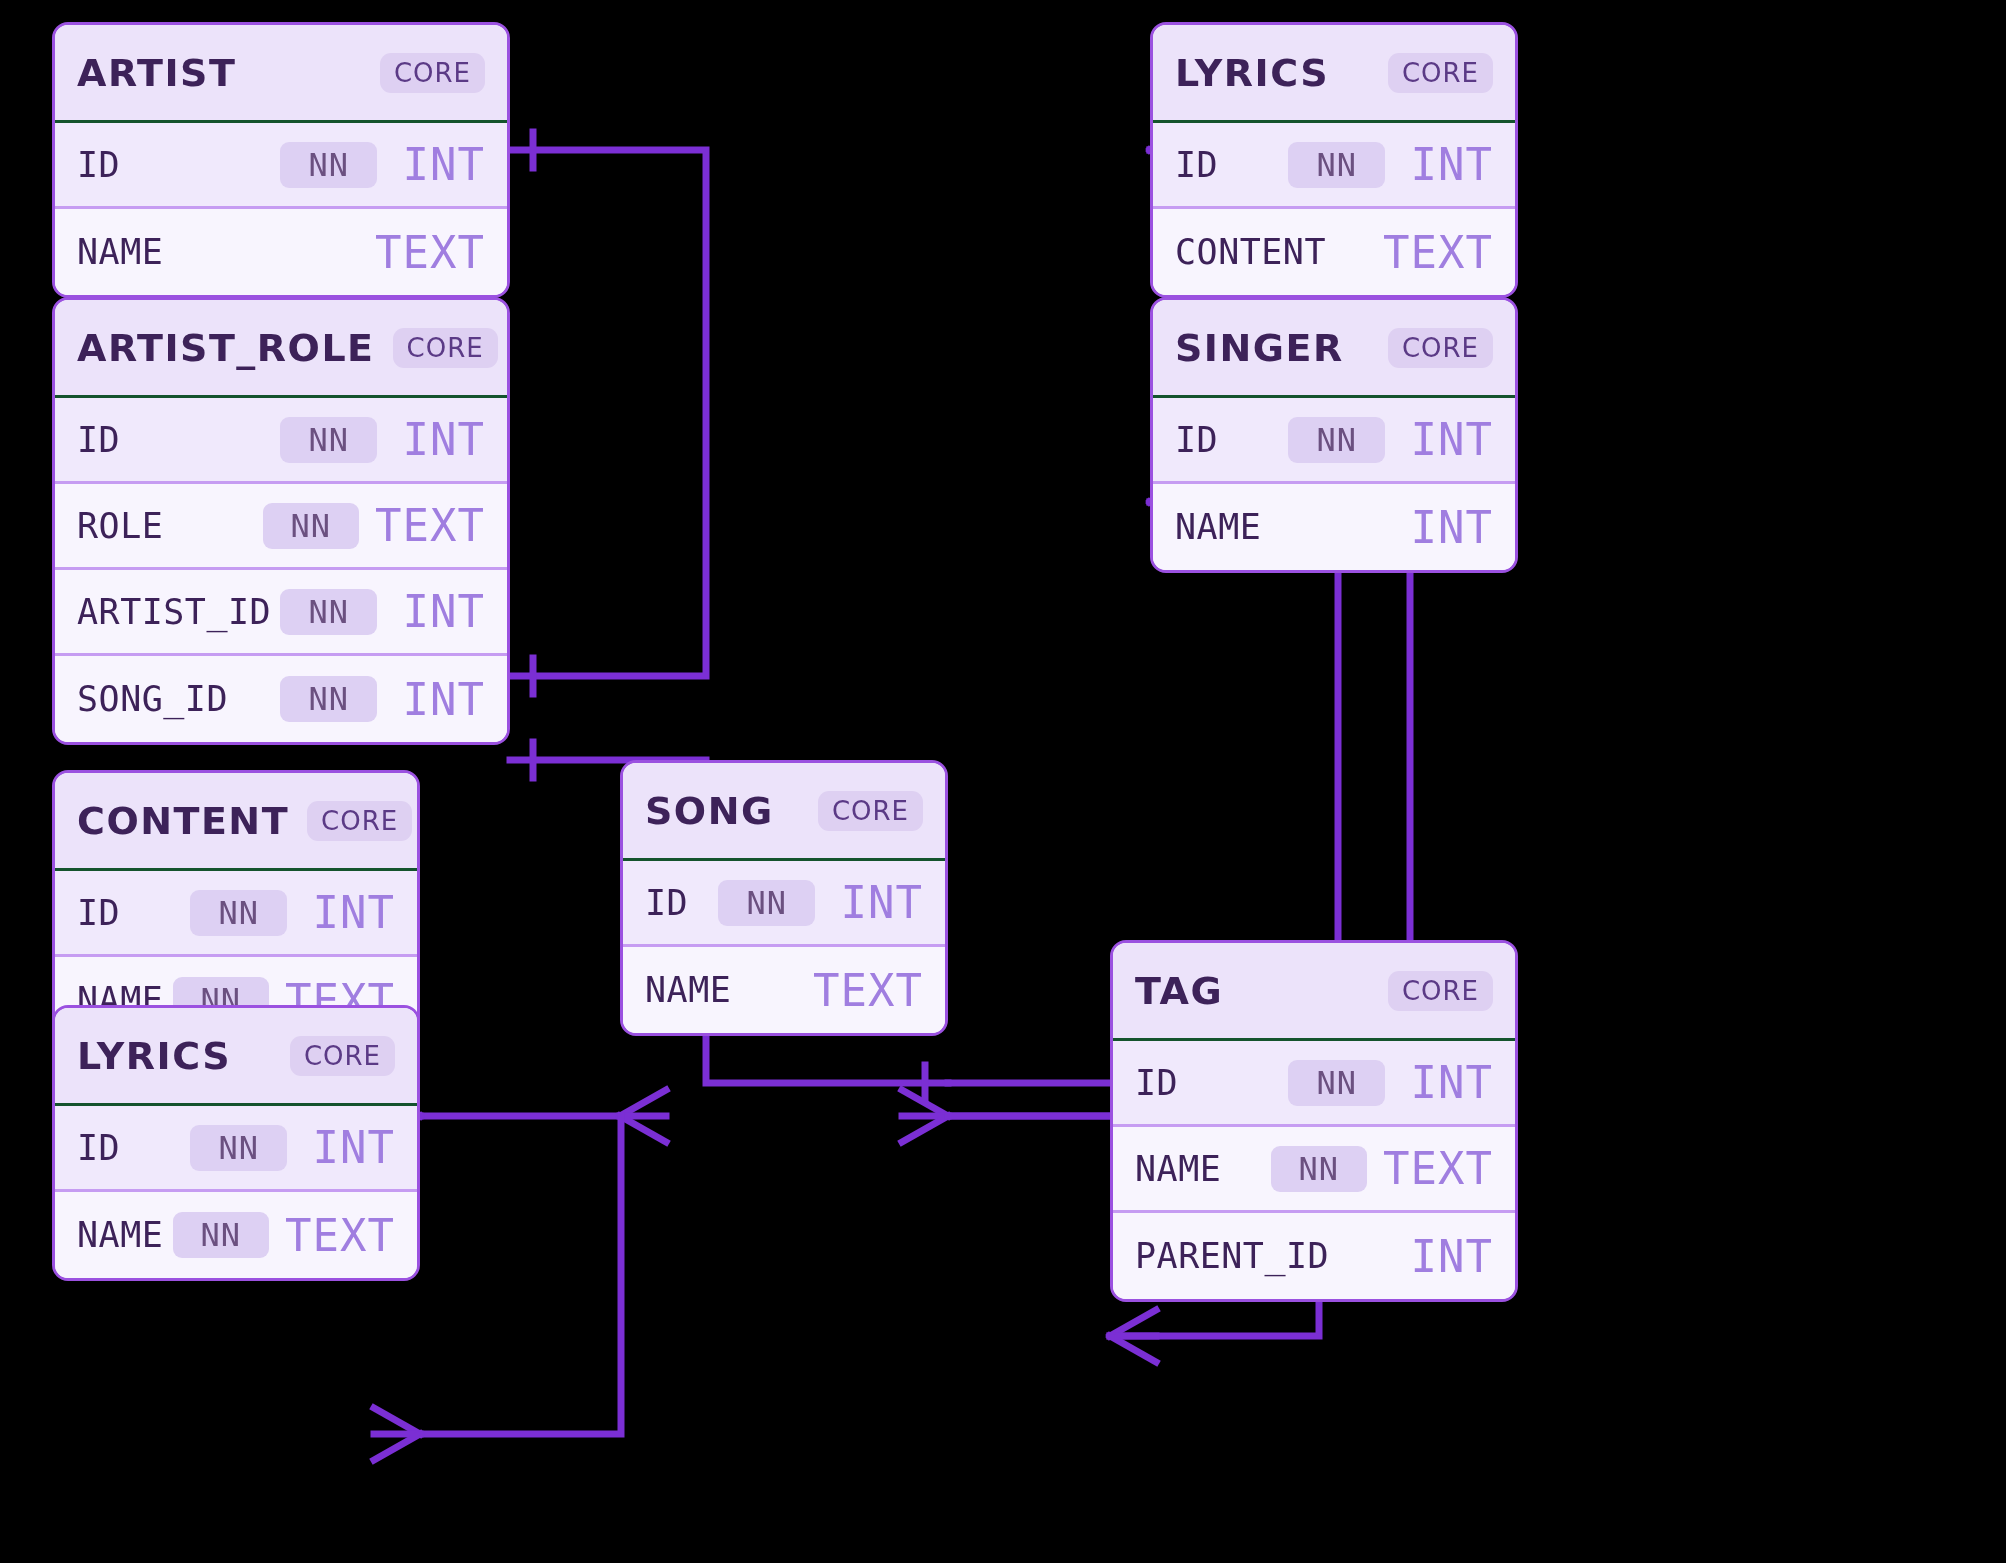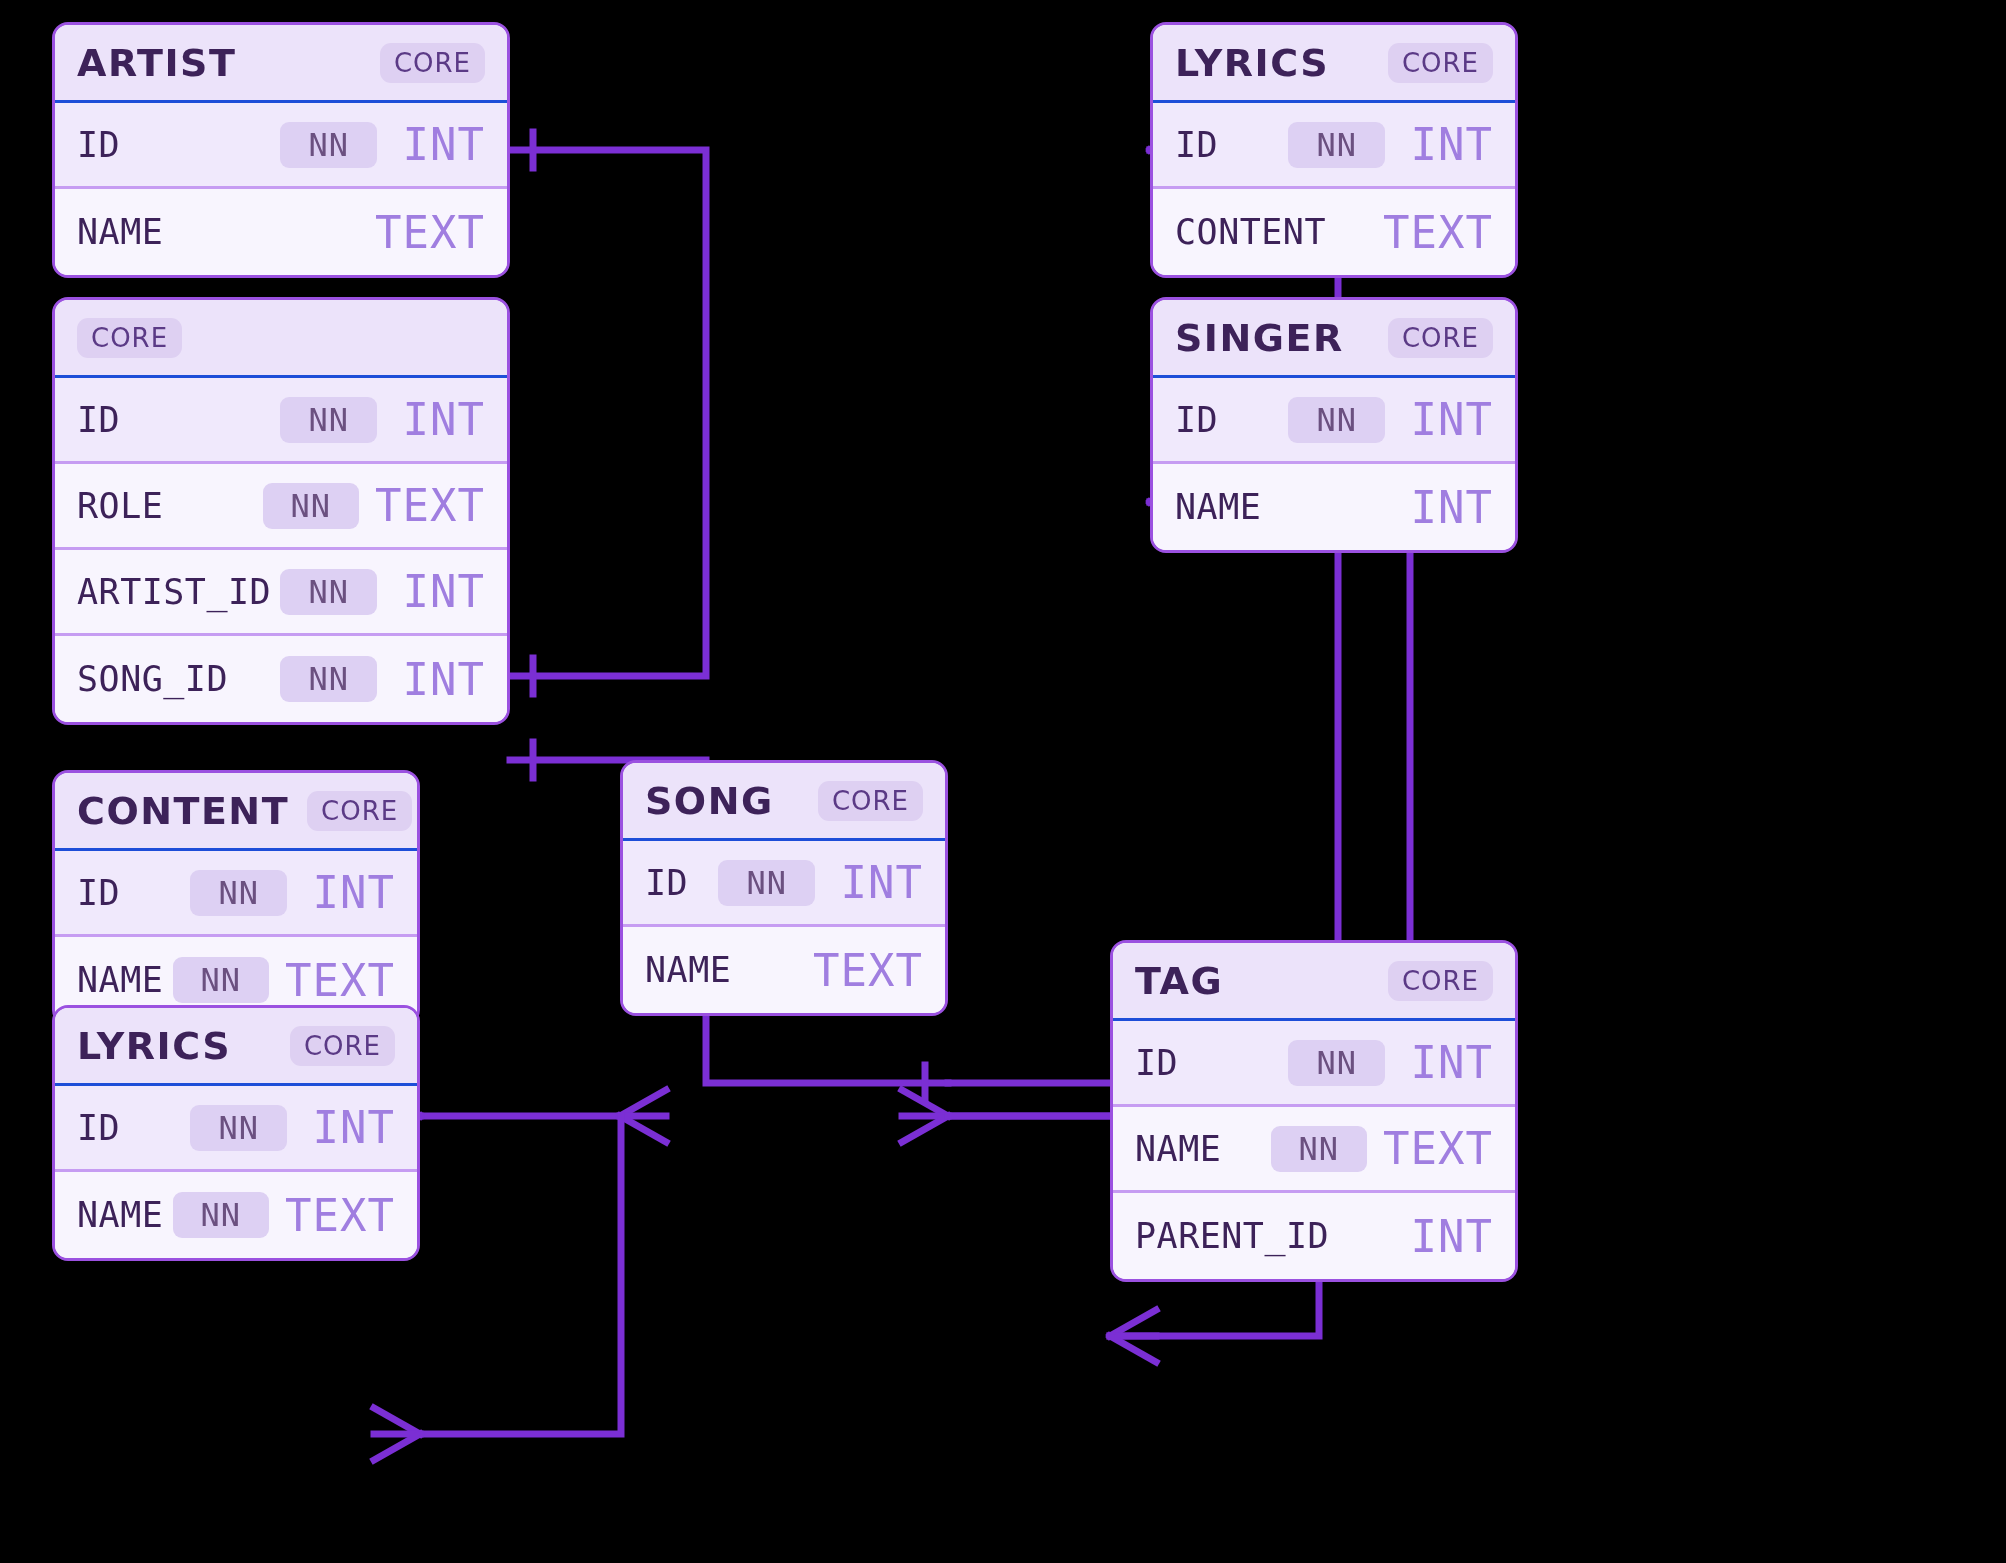--- a/index.html
+++ b/index.html
@@ -15,22 +15,22 @@
     border:3px solid #9b51e0;
     border-radius:16px;
     background:#f8f5fe;
     overflow:hidden;
     box-sizing:border-box;
   }
   .thead{
     display:flex;align-items:center;justify-content:space-between;
     background:#ece3fa;
     padding:0 22px;
-    height:78px;
-    border-bottom:3px solid #1d4ed8;
+    height:98px;
+    border-bottom:3px solid #14532d;
     box-sizing:border-box;
     gap:18px;
   }
   .tname{
     font-family:"DejaVu Sans","Liberation Sans",sans-serif;
     font-weight:bold;font-size:38px;color:#3d2259;letter-spacing:1.5px;
     white-space:nowrap;
   }
   .badge{
     font-family:"DejaVu Sans","Liberation Sans",sans-serif;
@@ -135,20 +135,21 @@
         <span class="nn">NN</span>
         <span class="typ">INT</span>
       </div>
       <div class="row">
         <span class="col-name">NAME</span>
         <span class="typ">TEXT</span>
       </div>
     </div>
     <div class="table" style="left: 52px; top: 297px; width: 458px;">
       <div class="thead">
+        <span class="tname">ARTIST_ROLE</span>
         <span class="badge">CORE</span>
       </div>
       <div class="row pk">
         <span class="col-name">ID</span>
         <span class="nn">NN</span>
         <span class="typ">INT</span>
       </div>
       <div class="row">
         <span class="col-name">ROLE</span>
         <span class="nn">NN</span>

